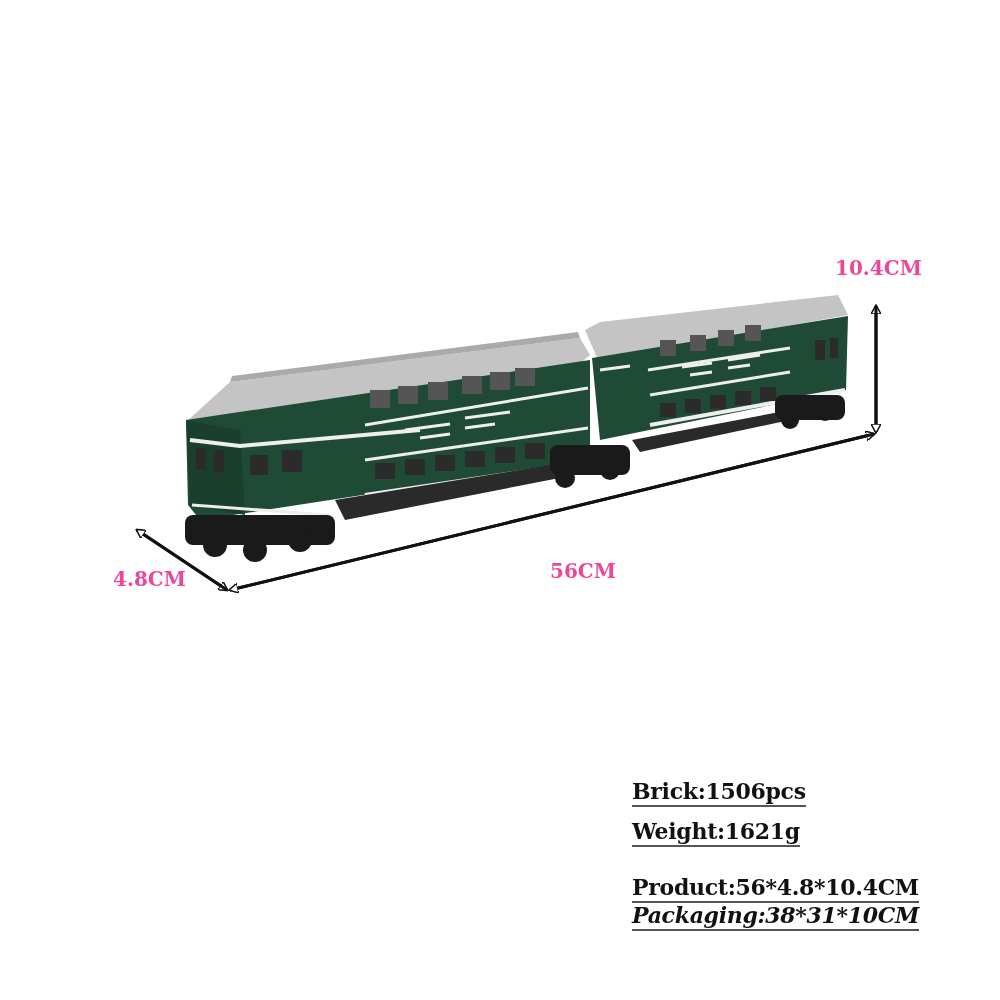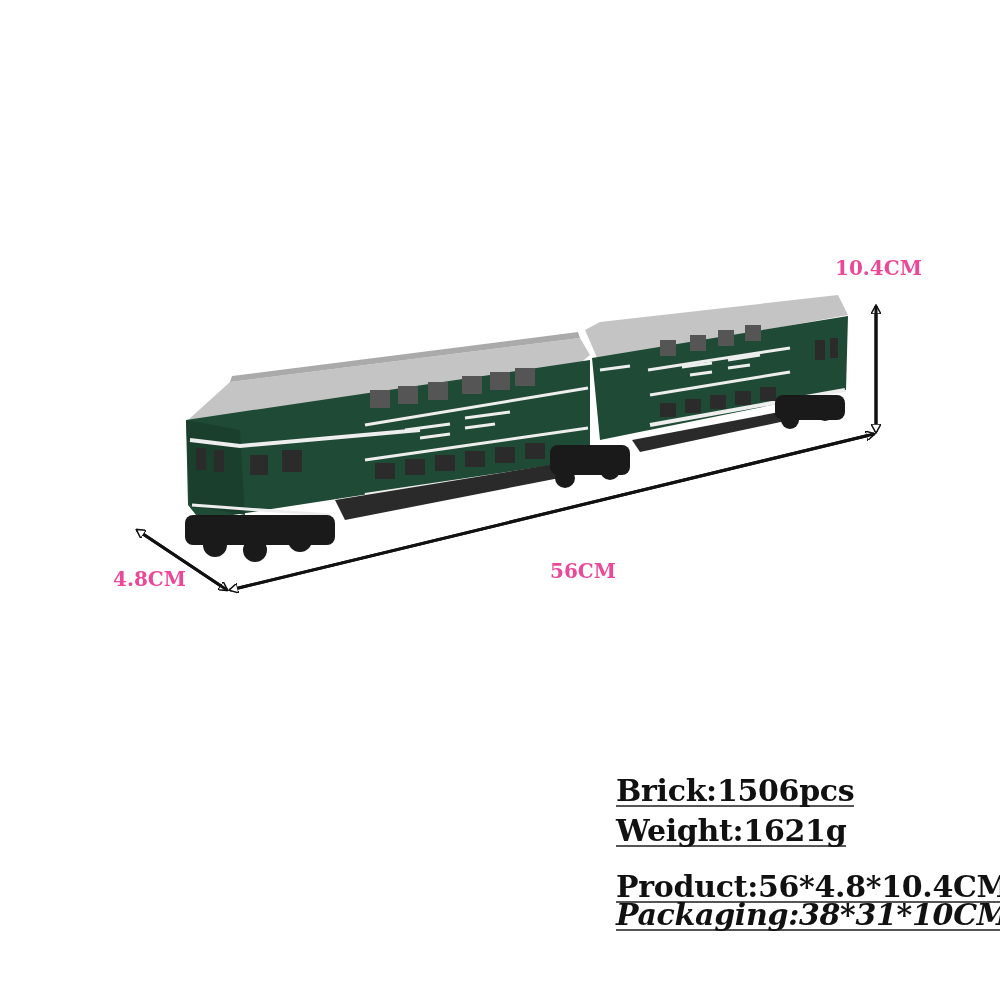--- a/index.html
+++ b/index.html
@@ -1,21 +1,21 @@
 <!DOCTYPE html>
 <html><head>
 <meta charset="utf-8">
 <style>
   html, body { margin:0; padding:0; background:#ffffff; }
   body { width:1000px; height:1000px; position:relative; overflow:hidden; font-family:"DejaVu Serif", "Liberation Serif", serif; }
   .label { position:absolute; font-family:"DejaVu Serif", "Liberation Serif", serif; font-weight:bold; color:#ec4899; white-space:nowrap; }
   #dim-height { left:835px; top:256px; font-size:20px; }
   #dim-depth { left:113px; top:567px; font-size:20px;text-align:right; }
   #dim-length { left:550px; top:559px; font-size:20px; }
-  .spec { position:absolute; left:616px; font-size:30px; font-weight:bold; color:#111; font-family:"DejaVu Serif","Liberation Serif",serif; border-bottom:2px solid #555; padding-bottom:1px; line-height:26px; letter-spacing:-0.3px; white-space:nowrap; }
+  .spec { position:absolute; left:632px; font-size:22px; font-weight:bold; color:#111; font-family:"DejaVu Serif","Liberation Serif",serif; border-bottom:2px solid #555; padding-bottom:1px; line-height:26px; letter-spacing:-0.3px; white-space:nowrap; }
   #spec-0 { top:778px; }
   #spec-1 { top:818px; }
   #spec-2 { top:862px;margin-top:12px; }
   #spec-3 { top:902px;font-style:italic; }
   svg.scene { position:absolute; left:0; top:0; }
 </style>
 </head>
 <body>
 
 <svg class="scene" width="1000" height="1000" viewBox="0 0 1000 1000">

